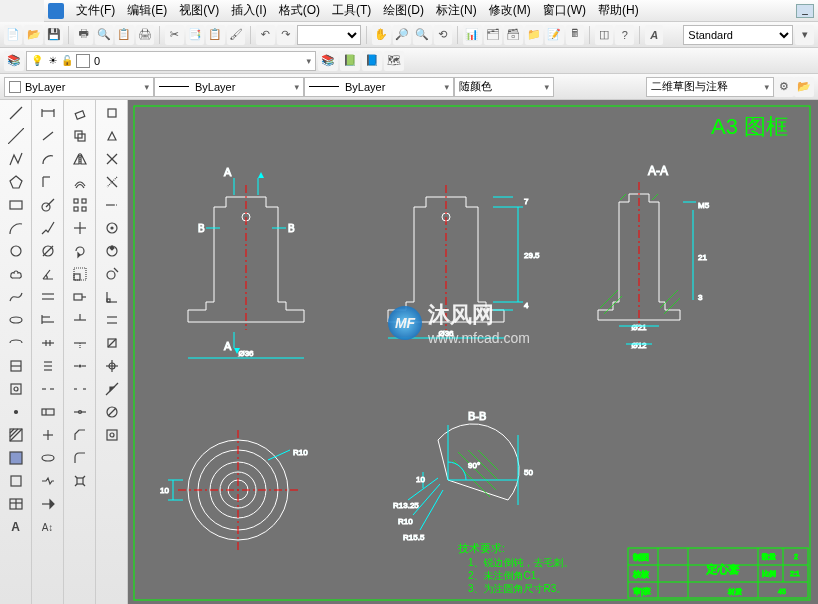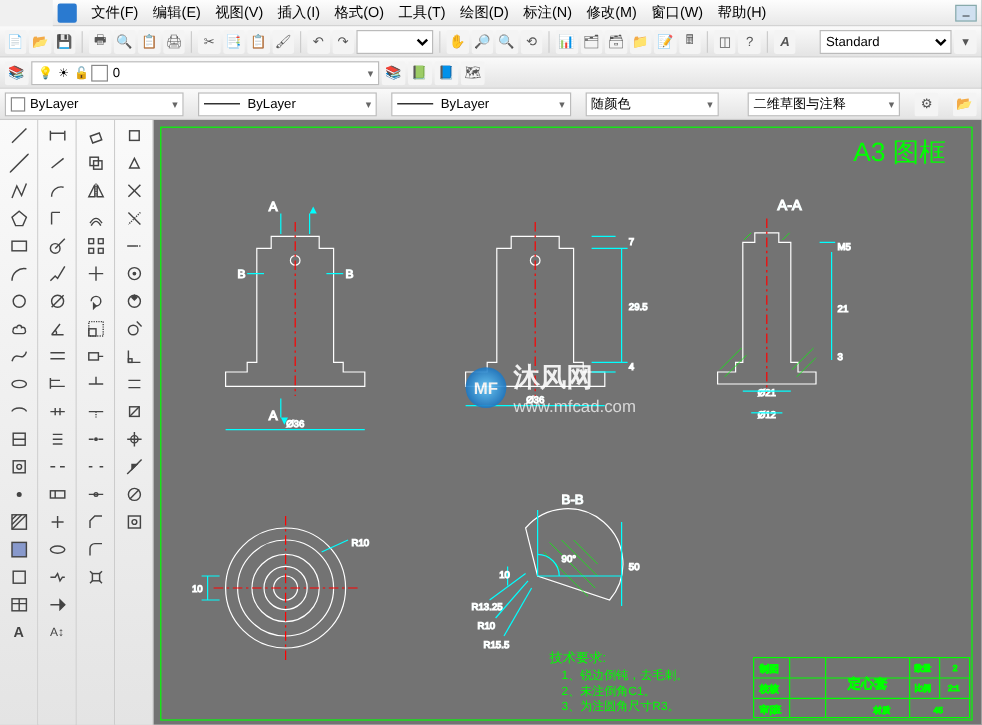--- a/index.html
+++ b/index.html
@@ -6,35 +6,35 @@
 body { width: 818px; height: 604px; background: #f0f0f0; overflow: hidden; position: relative; }
 .menubar { height: 22px; background: linear-gradient(#fdfdfd,#e8e8e8); display: flex; align-items: center; padding-left: 4px; font-size: 12px; border-bottom: 1px solid #ccc; margin-left: 44px; }
 .menubar .logo { width: 16px; height: 16px; background: #2a7ad0; border-radius: 2px; margin-right: 6px; }
 .menubar .mi { padding: 2px 6px; cursor: pointer; }
 .menubar .min { margin-left: auto; width: 18px; height: 14px; background: #d0e0f0; border: 1px solid #8aa; text-align: center; font-size: 10px; line-height: 10px; margin-right: 4px; }
 .toolbar { height: 26px; background: linear-gradient(#fafafa,#e4e4e4); display: flex; align-items: center; padding: 0 4px; border-bottom: 1px solid #ccc; gap: 2px; }
 .tbtn { width: 20px; height: 20px; background: #f4f4f4; border: 1px solid transparent; display: flex; align-items: center; justify-content: center; font-size: 11px; color: #555; border-radius: 2px; }
 .sep { width: 1px; height: 18px; background: #ccc; margin: 0 3px; }
 .tsel { height: 20px; font-size: 11px; border: 1px solid #bbb; background: #fff; }
 .layerbar { height: 26px; background: linear-gradient(#fafafa,#e4e4e4); display: flex; align-items: center; padding: 0 4px; border-bottom: 1px solid #ccc; gap: 2px; }
-.propbar { height: 26px; background: linear-gradient(#fafafa,#e4e4e4); display: flex; align-items: center; padding: 0 4px; border-bottom: 1px solid #ccc; gap: 12px; }
+.propbar { height: 26px; background: linear-gradient(#fafafa,#e4e4e4); display: flex; align-items: center; padding: 0 4px; border-bottom: 1px solid #ccc; gap: 0; }
 .psel { height: 20px; font-size: 11px; border: 1px solid #bbb; background: #fff; display: flex; align-items: center; padding: 0 4px; }
 .psel .sw { width: 12px; height: 12px; border: 1px solid #888; margin-right: 4px; }
 .psel .dd { margin-left: auto; font-size: 9px; color: #666; padding-left: 6px; }
 .work { position: absolute; top: 100px; left: 0; right: 0; bottom: 0; display: flex; }
 .palcol { width: 32px; background: linear-gradient(#fafafa,#e4e4e4); border-right: 1px solid #ccc; display: flex; flex-direction: column; align-items: center; padding-top: 2px; gap: 1px; }
 .pbtn { width: 24px; height: 22px; display: flex; align-items: center; justify-content: center; font-size: 12px; color: #444; border: 1px solid transparent; border-radius: 2px; }
 .pbtn svg { width: 16px; height: 16px; stroke: #444; fill: none; stroke-width: 1.2; }
 .canvas { flex: 1; background: #737373; position: relative; overflow: hidden; }
 .canvas svg { position: absolute; top: 0; left: 0; }
 .lyicons { display: flex; gap: 1px; align-items: center; }
 .lyicons span { width: 14px; height: 14px; display: inline-flex; align-items: center; justify-content: center; font-size: 10px; }
 .colorbox { width: 14px; height: 14px; background: #fff; border: 1px solid #888; }
 .wm { position: absolute; top: 200px; left: 260px; color: #fff; opacity: 0.9; font-size: 22px; font-weight: bold; pointer-events: none; display: flex; align-items: center; }
-.wm .ball { width: 34px; height: 34px; border-radius: 50%; background: radial-gradient(#6cf,#05a); margin-right: 6px; display:flex;align-items:center;justify-content:center;font-size:14px;color:#fff;}
+.wm .ball { width: 34px; height: 34px; border-radius: 50%; background: radial-gradient(#6cf,#05a); margin-right: 6px; display:flex;align-items:center;justify-content:center;font-size:14px;color:#fff;font-style:italic;}
 .wm small{font-size:14px;display:block;font-weight:normal;opacity:.8;}
 </style>
 </head>
 <body>
 
 <div class="menubar">
   <div class="logo"></div>
   <span class="mi">文件(F)</span>
   <span class="mi">编辑(E)</span>
   <span class="mi">视图(V)</span>
@@ -115,21 +115,21 @@
   <div class="psel" style="width:150px">
     <span style="border-top:1px solid #000;width:30px;margin-right:6px"></span>
     <span>ByLayer</span>
     <span class="dd">▾</span>
   </div>
   <div class="psel" style="width:150px">
     <span style="border-top:1px solid #000;width:30px;margin-right:6px"></span>
     <span>ByLayer</span>
     <span class="dd">▾</span>
   </div>
-  <div class="psel" style="width:112px">
+  <div class="psel" style="width:100px">
     <span>随颜色</span>
     <span class="dd">▾</span>
   </div>
   <div style="flex:1"></div>
   <div class="psel" style="width:128px">
     <span>二维草图与注释</span>
     <span class="dd">▾</span>
   </div>
   <div class="tbtn">⚙</div>
   <div class="tbtn">📂</div>

